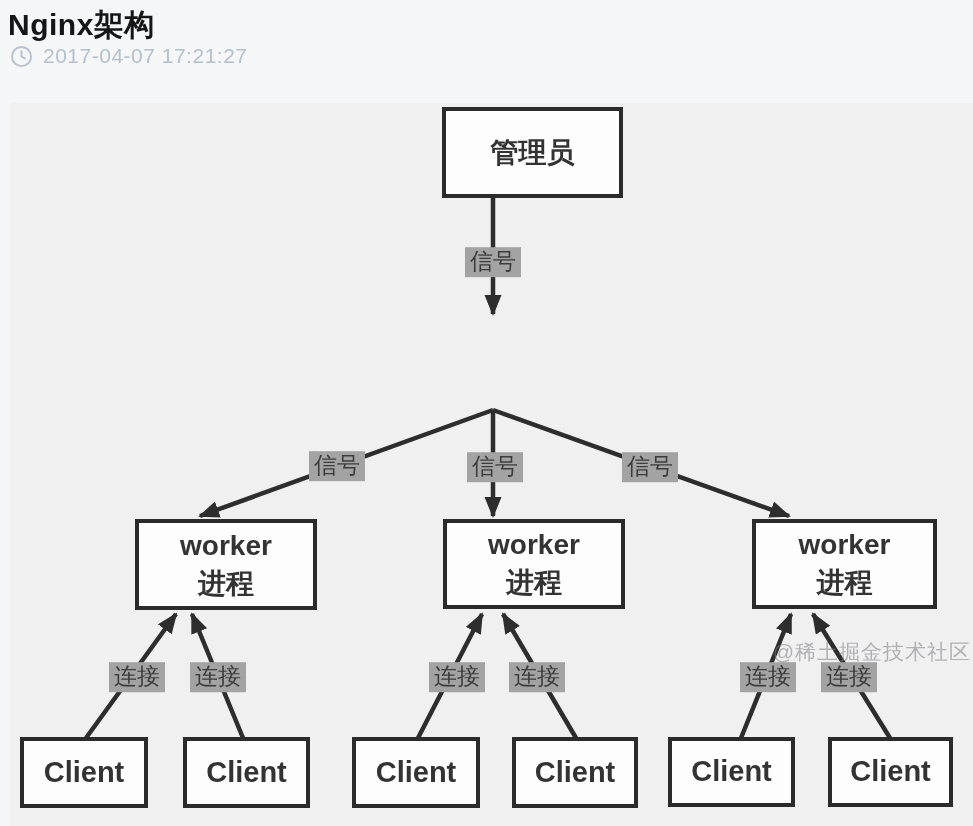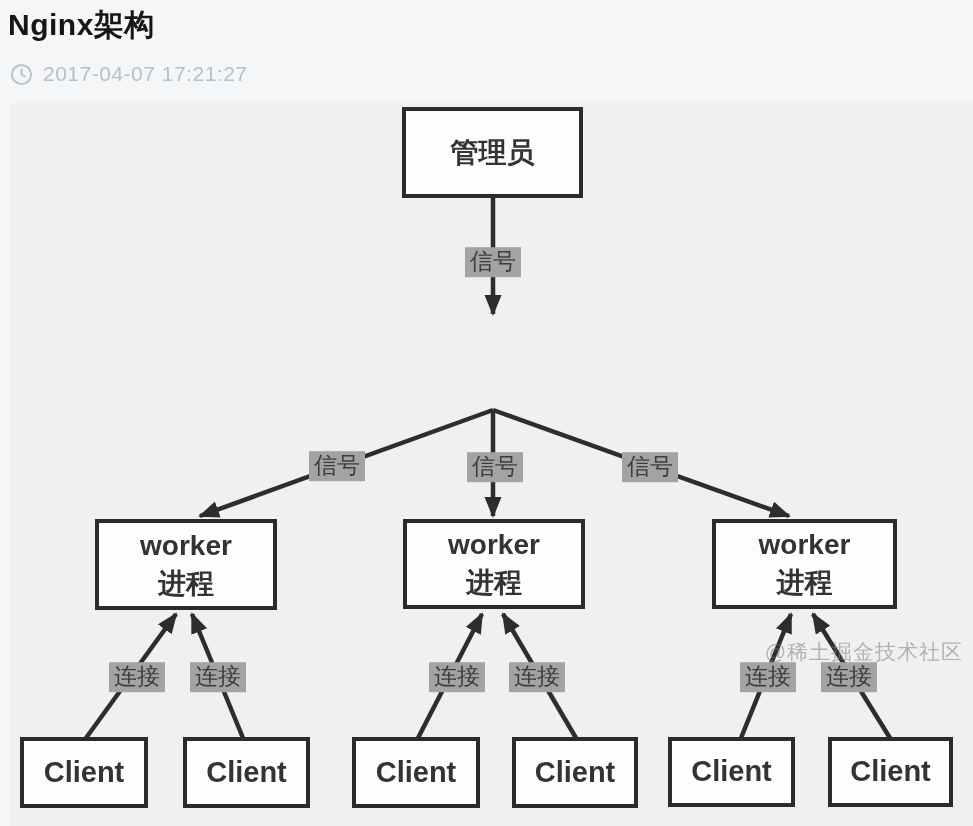--- a/index.html
+++ b/index.html
@@ -11,21 +11,21 @@
   }
   .page { position: relative; width: 973px; height: 668px; }
 
   
   .page-title {
     position: absolute; left: 8px; top: 5px;
     font-size: 30px; font-weight: 700; color: #161616;
     letter-spacing: 0.5px;
   }
   .meta-row {
-    position: absolute; left: 10px; top: 62px;
+    position: absolute; left: 10px; top: 44px;
     display: flex; align-items: center; gap: 10px;
   }
   .clock-icon { width: 23px; height: 23px; display: block; }
   .timestamp {
     font-size: 21px; color: #b4c0cc; letter-spacing: 0.5px;
   }
 
   
   .canvas {
     position: absolute; left: 10px; top: 103px;
@@ -36,21 +36,21 @@
   
   .node {
     position: absolute;
     background: #fdfdfd;
     border: 4px solid #2b2b2b;
     display: flex; align-items: center; justify-content: center;
     text-align: center;
     font-weight: 700; color: #333;
     line-height: 1.35;
   }
-  .node.process { font-size: 28px; padding: 2px 30px; }
+  .node.process { font-size: 28px; padding: 2px 30px; margin-left: 40px; }
   .node.client  { font-size: 29px; padding: 18px 6px; }
 
   #node-admin   { left: 402px; top: 107px; width: 181px; height: 91px; }
   #node-master  { left: 402px; top: 319px; width: 181px; height: 90px; }
   #node-worker1 { left:  95px; top: 519px; width: 182px; height: 91px; }
   #node-worker2 { left: 403px; top: 519px; width: 182px; height: 90px; }
   #node-worker3 { left: 712px; top: 519px; width: 185px; height: 90px; }
   #node-client1 { left:  20px; top: 737px; width: 128px; height: 71px; }
   #node-client2 { left: 183px; top: 737px; width: 127px; height: 71px; }
   #node-client3 { left: 352px; top: 737px; width: 128px; height: 71px; }
@@ -82,21 +82,21 @@
   #lbl-signal-r   { left: 650px; top: 467px; }
   #lbl-conn-1 { left: 137px; top: 677px; }
   #lbl-conn-2 { left: 218px; top: 677px; }
   #lbl-conn-3 { left: 457px; top: 677px; }
   #lbl-conn-4 { left: 537px; top: 677px; }
   #lbl-conn-5 { left: 768px; top: 677px; }
   #lbl-conn-6 { left: 849px; top: 677px; }
 
   
   .watermark {
-    position: absolute; right: 10px; bottom: 2px;
+    position: absolute; right: 2px; bottom: 2px;
     font-size: 21px; color: rgba(125, 125, 130, 0.55);
     letter-spacing: 1px;
     z-index: 5;
   }
 </style>
 </head>
 <body>
 
 <div class="page">
 

